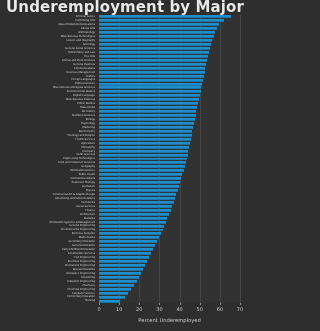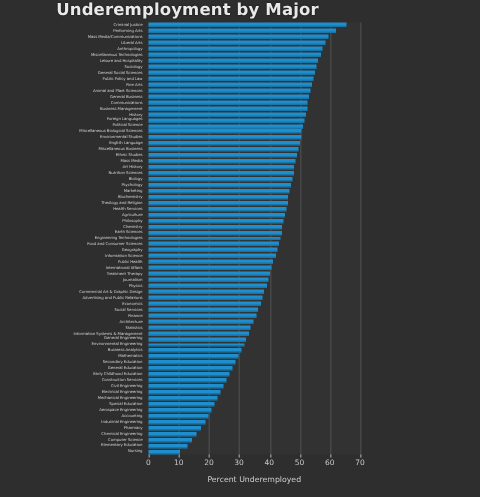--- a/index.html
+++ b/index.html
@@ -20,21 +20,21 @@
     height: 331px;
     background: #2e2e2e;
     box-sizing: border-box;
   }
   #chart-title {
     position: absolute;
     left: 0;
     top: 0px;
     width: 250px;
     text-align: center;
-    font-size: 11px;
+    font-size: 15px;
     font-weight: bold;
     color: #e9e9e9;
     letter-spacing: 0.1px;
     line-height: 14px;
     text-shadow: 0 0 1px #000;
   }
   #plot-area {
     position: absolute;
     left: 99px;
     top: 15px;

